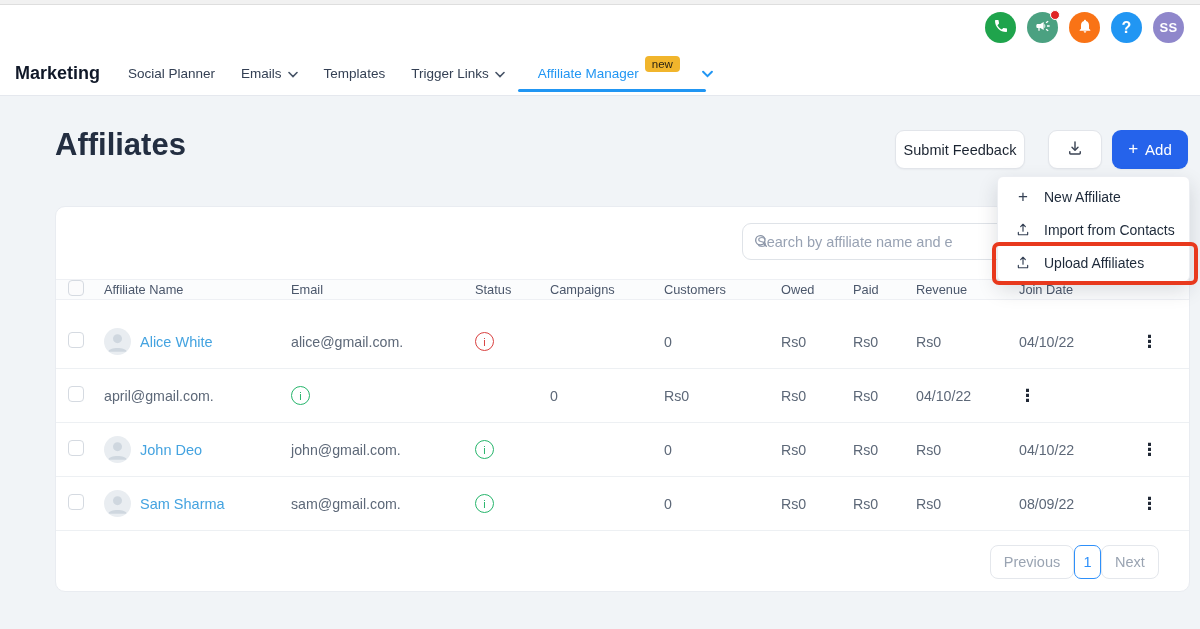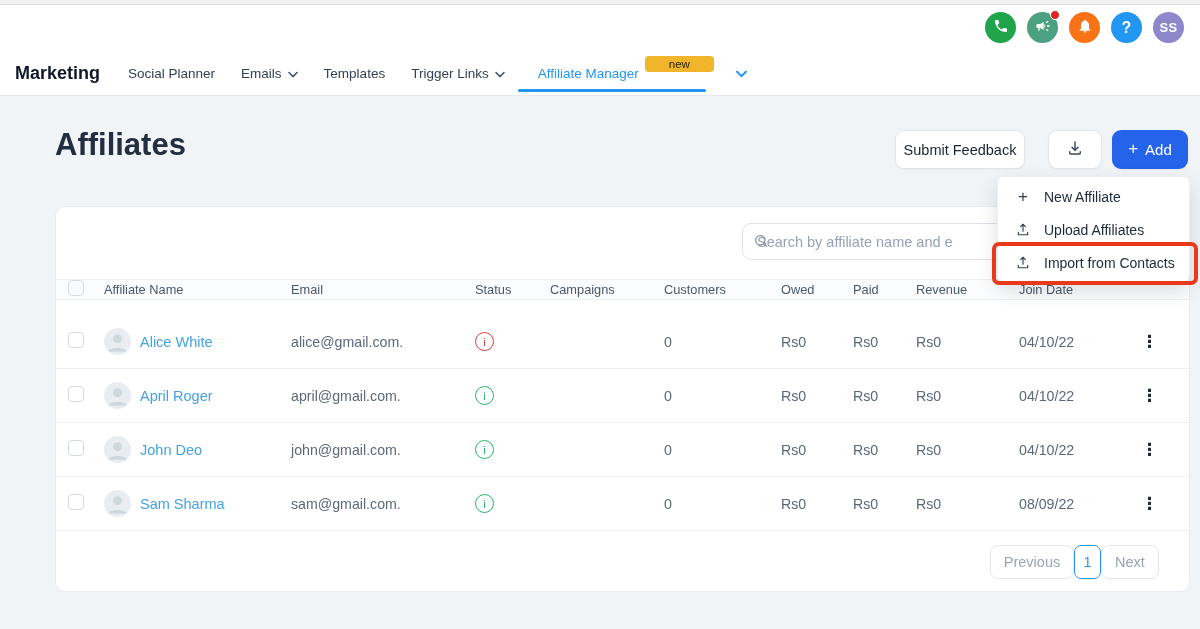--- a/index.html
+++ b/index.html
@@ -16,21 +16,21 @@
   .c-announce { background:#4ba181; }
   .c-bell { background:#f97316; }
   .c-help { background:#2196f3; font-size:16px; font-weight:bold; }
   .c-avatar { background:#8f87cb; font-size:13px; font-weight:bold; letter-spacing:.3px; }
   .red-dot { position:absolute; top:-2px; right:-2px; width:10px; height:10px; background:#e02424; border:1.5px solid #fff; border-radius:50%; }
 
   .nav { position:absolute; left:15px; top:54px; height:38px; display:flex; align-items:center; }
   .brand { font-size:18px; font-weight:700; color:#101828; margin-right:28px; }
   .nav-item { font-size:13.5px; color:#344054; margin-right:26px; display:flex; align-items:center; gap:6px; cursor:pointer; white-space:nowrap; }
   .nav-item.active { color:#2196f3; margin-left:7px; }
-  .badge-new { background:#f1b52c; color:#2a2313; font-size:11.5px; padding:2px 24px; border-radius:4px; transform:translateY(-9px); font-weight:500; }
+  .badge-new { background:#f1b52c; color:#2a2313; font-size:11.5px; padding:2px 7px; border-radius:4px; transform:translateY(-9px); font-weight:500; }
   .tab-underline { position:absolute; left:518px; top:89px; width:188px; height:3px; background:#2196f3; border-radius:2px; }
   .chev { display:inline-block; }
 
   
   .page-title { position:absolute; left:55px; top:127px; font-size:31px; font-weight:600; color:#232e41; z-index:1; }
   .btn { display:flex; align-items:center; justify-content:center; border-radius:9px; cursor:pointer; background:#fff; border:1px solid #e2e5ea; box-shadow:0 1px 2px rgba(16,24,40,.04); }
   .btn-feedback { position:absolute; left:895px; top:130px; width:130px; height:39px; font-size:14.5px; color:#1b2431; z-index:1; }
   .btn-download { position:absolute; left:1048px; top:130px; width:54px; height:39px; z-index:1; }
   .btn-add { position:absolute; left:1112px; top:130px; width:76px; height:39px; background:#2563eb; border:none; color:#fff; font-size:15px; gap:7px; z-index:1; }
   .btn-add .plus { font-size:17px; font-weight:400; line-height:1; transform:translateY(-1px); }
@@ -199,29 +199,20 @@
     <div>0</div>
     <div>Rs0</div>
     <div>Rs0</div>
     <div>Rs0</div>
     <div>04/10/22</div>
     <div><span class="kebab">⋮</span></div>
   </div>
 
   <div class="trow tgrid" style="top:162px;">
     <div class="cell-check"><span class="checkbox"></span></div>
-    <div class="name-cell">
-      <span class="avatar-sm">
-          <svg width="27" height="27" viewBox="0 0 24 24" fill="#cfd7df">
-            <circle cx="12" cy="9.5" r="4"></circle>
-            <path d="M4 21c0-4.4 16-4.4 16 0z"></path>
-          </svg>
-        </span>
-      <span class="name-link">April Roger</span>
-    </div>
     <div>april@gmail.com.</div>
     <div>
         <span class="status-ico st-green">i</span>
       </div>
     <div></div>
     <div>0</div>
     <div>Rs0</div>
     <div>Rs0</div>
     <div>Rs0</div>
     <div>04/10/22</div>
@@ -289,27 +280,27 @@
     <span>New Affiliate</span>
   </div>
   <div class="dd-item">
     <span class="dd-ico">
       <svg width="14" height="15" viewBox="0 0 24 24" fill="none" stroke="#344054" stroke-width="2" stroke-linecap="round" stroke-linejoin="round">
           <path d="M12 15V4"></path>
           <path d="M8 7l4-4 4 4"></path>
           <path d="M4 17v3a1 1 0 0 0 1 1h14a1 1 0 0 0 1-1v-3"></path>
         </svg>
     </span>
-    <span>Upload Affiliates</span>
+    <span>Import from Contacts</span>
   </div>
   <div class="dd-item">
     <span class="dd-ico">
       <svg width="14" height="15" viewBox="0 0 24 24" fill="none" stroke="#344054" stroke-width="2" stroke-linecap="round" stroke-linejoin="round">
           <path d="M12 15V4"></path>
           <path d="M8 7l4-4 4 4"></path>
           <path d="M4 17v3a1 1 0 0 0 1 1h14a1 1 0 0 0 1-1v-3"></path>
         </svg>
     </span>
-    <span>Import from Contacts</span>
+    <span>Upload Affiliates</span>
   </div>
 </div>
 
 <div class="hl-box"></div>
 
 </body></html>

